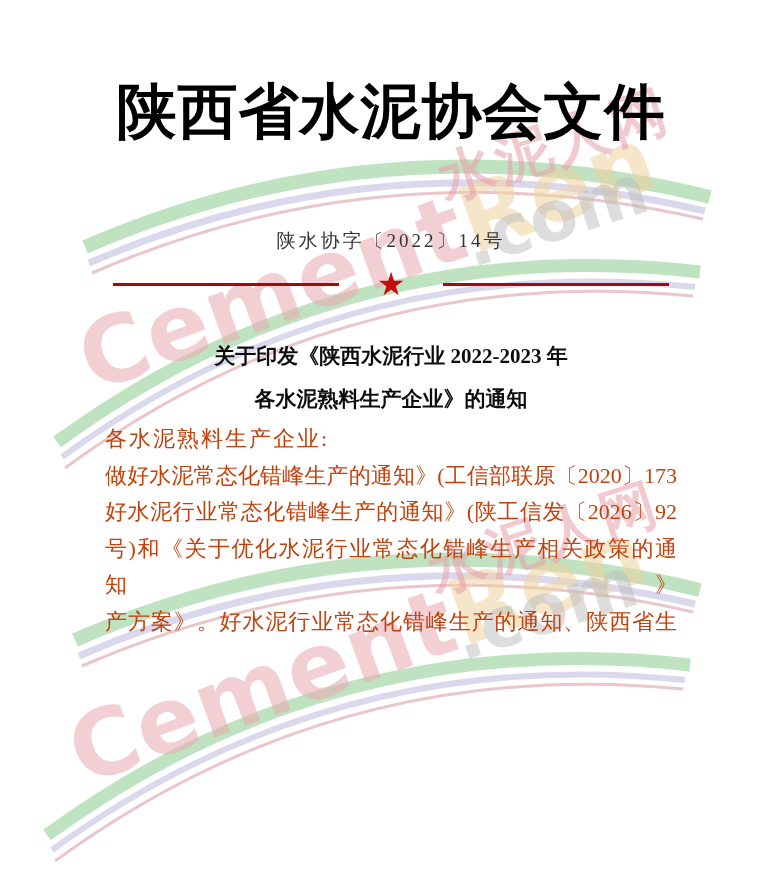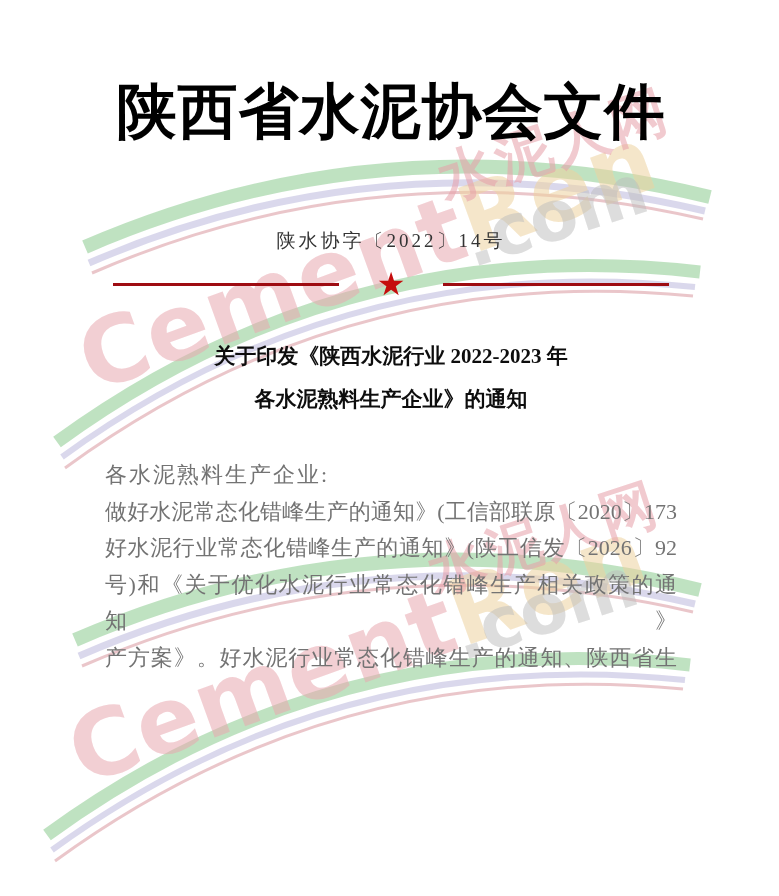--- a/index.html
+++ b/index.html
@@ -80,23 +80,22 @@
     margin:0 38px;
   }
   .doc-title {
     margin-top:35px;
     text-align:center;
     font-weight:bold;
     font-size:21px; line-height:43px;
     color:#0d0d0d;
   }
   .body-text {
-    margin-top:36px;
     font-size:22px; line-height:36.6px;
-    color:#737373;
+    color:#c2410c;
   }
   .body-line {
     text-align:justify;
     text-align-last:justify;
   }
   .salutation {
     text-align:left;
     text-align-last:left;
     letter-spacing:2px;
   }

